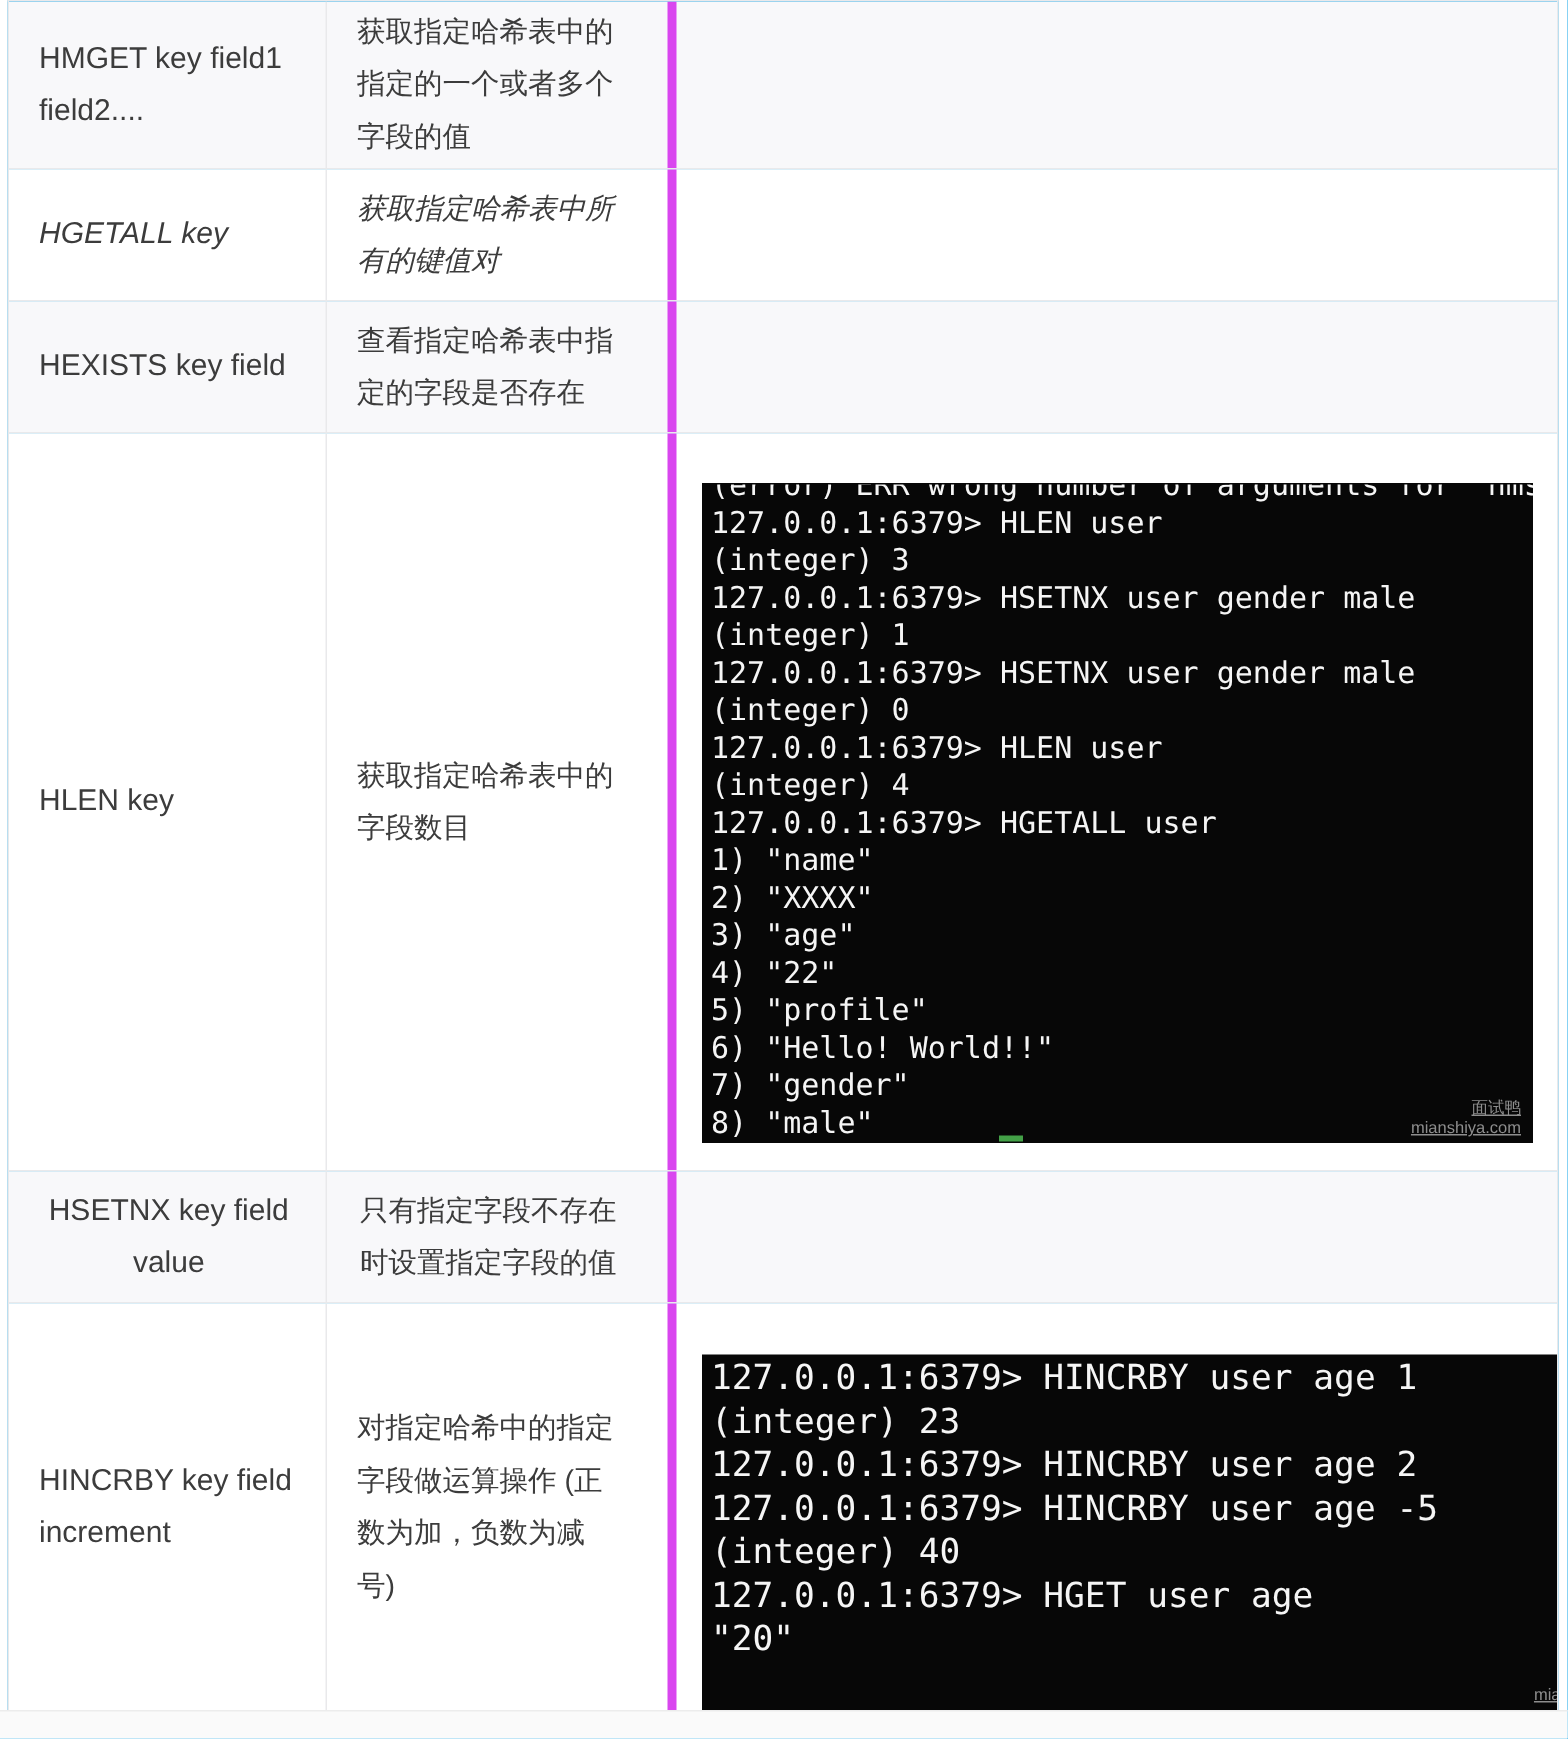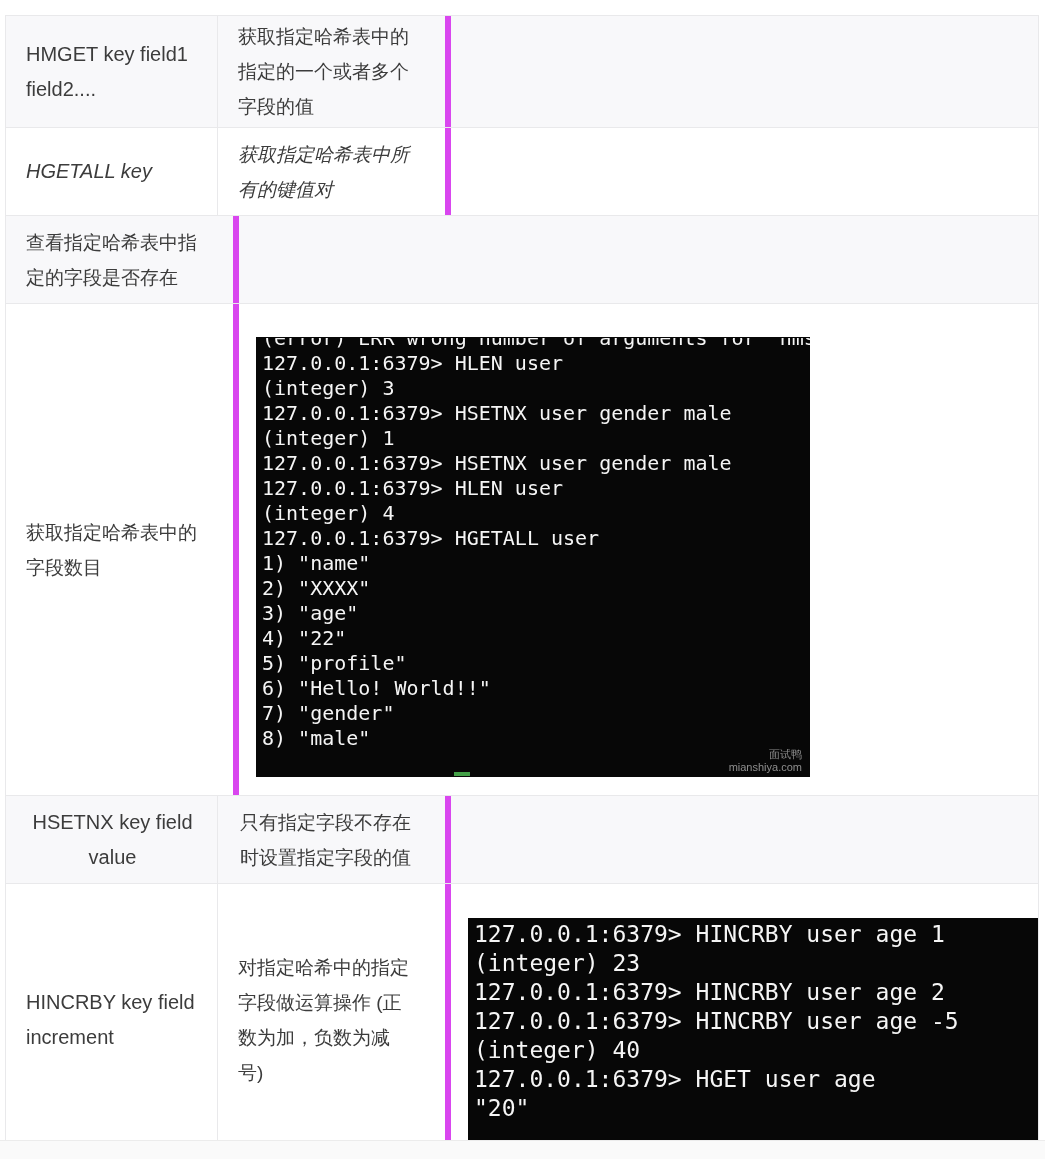--- a/index.html
+++ b/index.html
@@ -2,21 +2,21 @@
 <html><head>
 <meta charset="utf-8">
 <style>
   html,body{margin:0;padding:0;}
   body{
     width:1045px;height:1159px;background:#ffffff;overflow:hidden;
     font-family:"Liberation Sans", sans-serif;color:#3c3c3c;
   }
   *{box-sizing:border-box;}
   .tbl{
-    position:absolute;left:5px;top:15px;width:1034px;height:1140px;
+    position:absolute;left:5px;top:0;width:1034px;height:1140px;
     border-top:1px solid #e9e9eb;border-left:1px solid #e9e9eb;border-right:1px solid #e9e9eb;
     overflow:hidden;background:#0ea5e9;
   }
   .row{display:flex;border-bottom:1px solid #e9e9eb;background:#fff;}
   .row.alt{background:#f8f8fa;}
   .row:last-child{border-bottom:none;}
   .c1{width:212px;border-right:1px solid #e9e9eb;padding:10px 18px 10px 20px;
       display:flex;align-items:center;font-size:20px;line-height:35px;}
   .c2{width:233px;border-right:6px solid #d946ef;padding:10px 32px 10px 20px;
       display:flex;align-items:center;font-size:19px;line-height:35px;}
@@ -29,21 +29,21 @@
   }
   .term-hlen{top:33px;width:554px;height:440px;font-size:20px;line-height:25px;padding:1px 0 0 6px;}
   .term-hincrby{top:34px;width:636px;height:237px;font-size:23px;line-height:29px;padding:2px 0 0 6px;}
   .tline{white-space:pre;height:25px;}
   .term-hincrby .tline{height:29px;}
   .clip-line{height:13px;overflow:hidden;display:flex;align-items:flex-end;}
   .clip-line span{white-space:pre;line-height:25px;display:block;}
   .watermark{
     position:absolute;right:8px;bottom:3px;text-align:right;
     font-family:"Liberation Sans", sans-serif;color:#8e8e8e;
-    font-size:11px;line-height:13px;
+    font-size:11px;line-height:13px;text-decoration:underline;
   }
   .cursor{
     position:absolute;left:198px;bottom:1px;width:16px;height:4px;background:#43a047;
   }
   .bottom-strip{
     position:absolute;left:0;top:1140px;width:1045px;height:19px;
     background:#fafafa;border-top:1px solid #ececec;
   }
 </style>
 </head>
@@ -57,36 +57,39 @@
     <div class="c3"></div>
   </div>
 
   <div class="row r2">
     <div class="c1">HGETALL key</div>
     <div class="c2">获取指定哈希表中所有的键值对</div>
     <div class="c3"></div>
   </div>
 
   <div class="row alt r3">
+    <div class="c1">HEXISTS key field</div>
     <div class="c2">查看指定哈希表中指定的字段是否存在</div>
     <div class="c3"></div>
   </div>
 
   <div class="row r4">
+    <div class="c1">HLEN key</div>
     <div class="c2">获取指定哈希表中的字段数目</div>
     <div class="c3">
       <div class="term term-hlen">
         <div class="clip-line">
             <span>(error) ERR wrong number of arguments for 'hmse</span>
           </div>
         <div class="tline">127.0.0.1:6379&gt; HLEN user</div>
         <div class="tline">(integer) 3</div>
         <div class="tline">127.0.0.1:6379&gt; HSETNX user gender male</div>
         <div class="tline">(integer) 1</div>
         <div class="tline">127.0.0.1:6379&gt; HSETNX user gender male</div>
+        <div class="tline">(integer) 0</div>
         <div class="tline">127.0.0.1:6379&gt; HLEN user</div>
         <div class="tline">(integer) 4</div>
         <div class="tline">127.0.0.1:6379&gt; HGETALL user</div>
         <div class="tline">1) "name"</div>
         <div class="tline">2) "XXXX"</div>
         <div class="tline">3) "age"</div>
         <div class="tline">4) "22"</div>
         <div class="tline">5) "profile"</div>
         <div class="tline">6) "Hello! World!!"</div>
         <div class="tline">7) "gender"</div>

